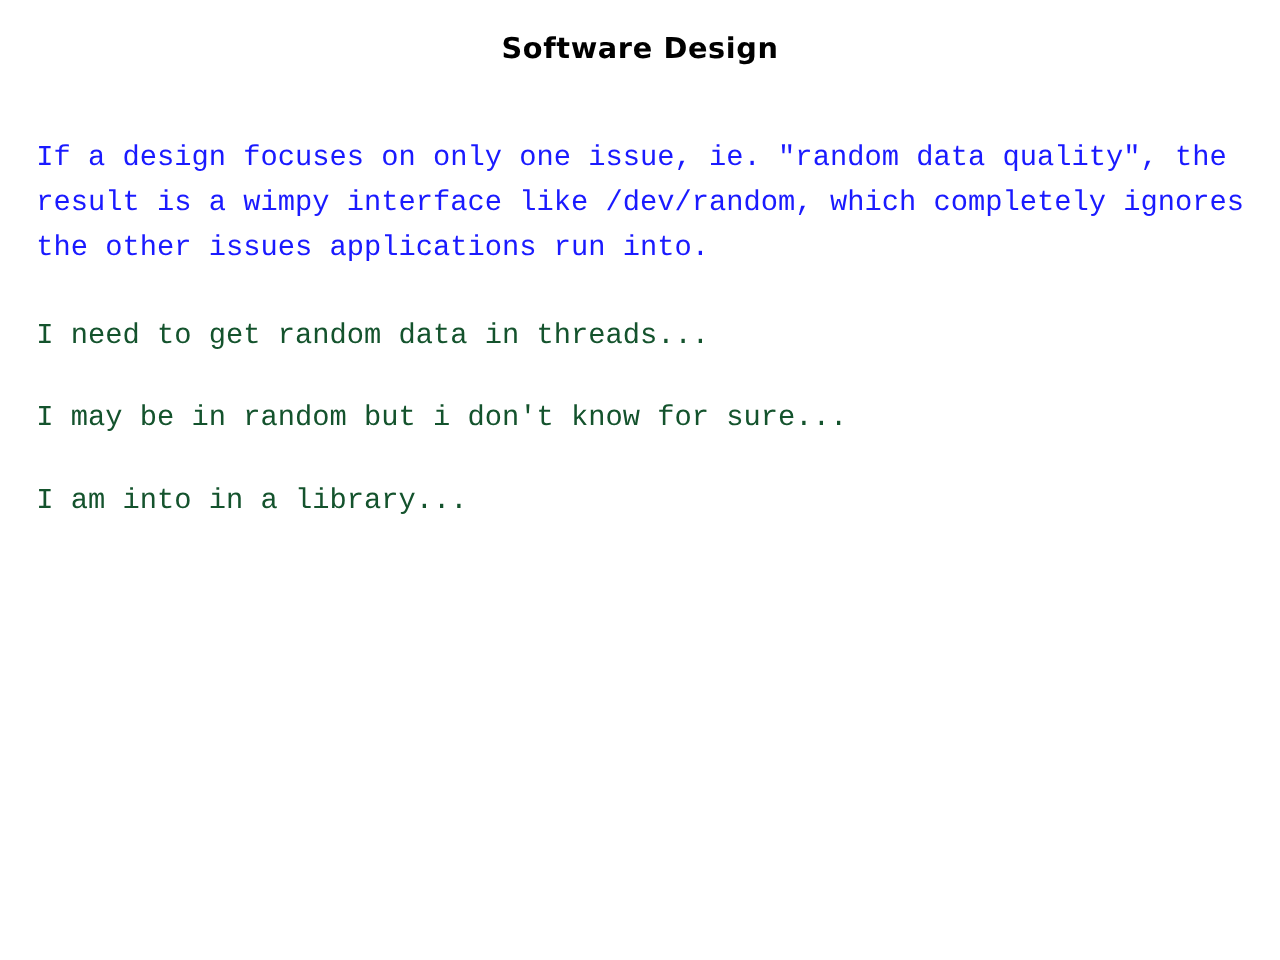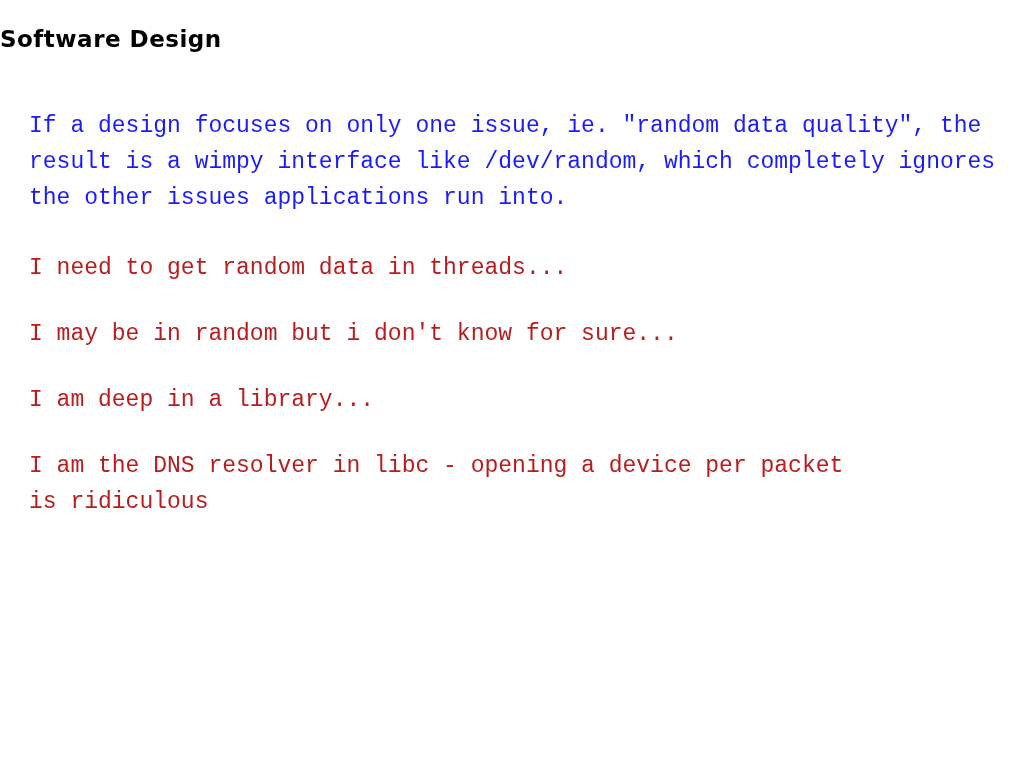--- a/index.html
+++ b/index.html
@@ -18,37 +18,37 @@
     position: relative;
     width: 1024px;
     height: 768px;
     box-sizing: border-box;
   }
   .slide-title {
     position: absolute;
     top: 26px;
     left: 0;
     width: 1024px;
-    text-align: left;
+    text-align: center;
     font-size: 23px;
     font-weight: bold;
     letter-spacing: 0.5px;
     color: #000000;
   }
   .body-block {
     position: absolute;
     top: 108px;
     left: 29px;
     width: 970px;
     font-family: Liberation Mono, monospace;
   }
   .para {
     font-size: 23px;
     line-height: 36px;
-    color: #b91c1c;
+    color: #14532d;
     margin: 0 0 30px 0;
     white-space: pre-wrap;
   }
   .para.highlight {
     color: #1a1aff;
     margin-bottom: 34px;
   }
   .para.last {
     margin-bottom: 0;
   }
@@ -62,19 +62,17 @@
 
   <div class="body-block">
 
     <p class="para highlight">If a design focuses on only one issue, ie. "random data quality", the result is a wimpy interface like /dev/random, which completely ignores the other issues applications run into.</p>
 
     <p class="para">I need to get random data in threads...</p>
 
     <p class="para">I may be in random but i don't know for sure...</p>
 
 
-    <p class="para">I am deep in a library...</p>
+    <p class="para">I am into in a library...</p>
 
-    <p class="para last">I am the DNS resolver in libc - opening a device per packet
-is ridiculous</p>
 
   </div>
 </div>
 
 </body></html>

